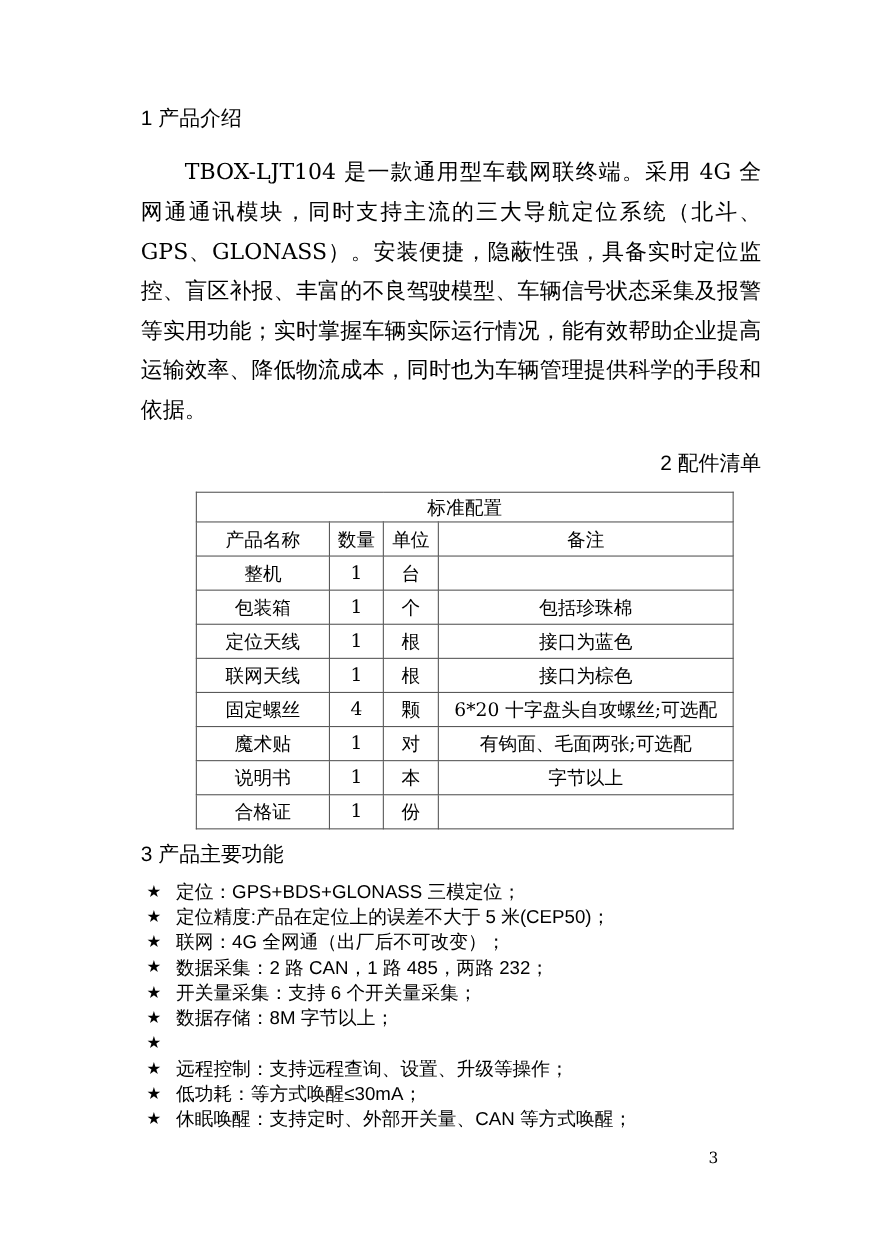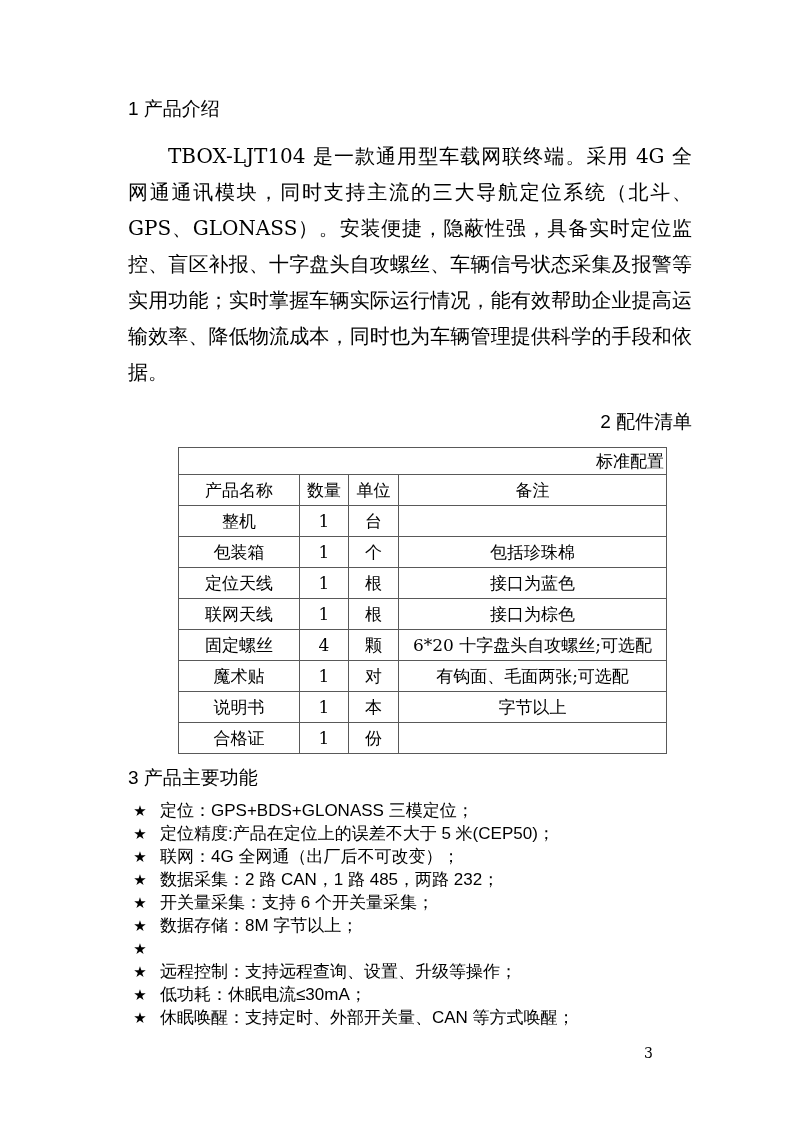--- a/index.html
+++ b/index.html
@@ -50,21 +50,21 @@
   }
   table.acc-table td {
     border: 1px solid #595959;
     text-align: center;
     vertical-align: middle;
     height: 31px;
     padding: 0 2px;
     overflow: hidden;
     white-space: nowrap;
   }
-  table.acc-table tr.title-row td { height: 27px; text-align: right; }
+  table.acc-table tr.title-row td { height: 27px; }
   .features { margin-top: 9px; }
   .feat-item {
     display: flex;
     align-items: center;
     line-height: 23px;
     font-family: "Liberation Sans", "DejaVu Sans", sans-serif;
     font-size: 17px;
     color: #000000;
     white-space: nowrap;
   }
@@ -87,21 +87,21 @@
   }
 </style>
 </head>
 <body>
 
 <div class="page">
   <div class="content">
 
     <div class="h h1">1 产品介绍</div>
 
-    <p class="para">TBOX-LJT104 是一款通用型车载网联终端。采用 4G 全网通通讯模块，同时支持主流的三大导航定位系统（北斗、GPS、GLONASS）。安装便捷，隐蔽性强，具备实时定位监控、盲区补报、十字盘头自攻螺丝、车辆信号状态采集及报警等实用功能；实时掌握车辆实际运行情况，能有效帮助企业提高运输效率、降低物流成本，同时也为车辆管理提供科学的手段和依据。</p>
+    <p class="para">TBOX-LJT104 是一款通用型车载网联终端。采用 4G 全网通通讯模块，同时支持主流的三大导航定位系统（北斗、GPS、GLONASS）。安装便捷，隐蔽性强，具备实时定位监控、盲区补报、丰富的不良驾驶模型、车辆信号状态采集及报警等实用功能；实时掌握车辆实际运行情况，能有效帮助企业提高运输效率、降低物流成本，同时也为车辆管理提供科学的手段和依据。</p>
 
     <div class="h h2">2 配件清单</div>
 
     <table class="acc-table">
       <colgroup>
         <col style="width:121px">
         <col style="width:49px">
         <col style="width:50px">
         <col style="width:268px">
       </colgroup>
@@ -195,21 +195,21 @@
         </div>
         <div class="feat-item">
           <span class="star">★</span>
         </div>
         <div class="feat-item">
           <span class="star">★</span>
           <span>远程控制：支持远程查询、设置、升级等操作；</span>
         </div>
         <div class="feat-item">
           <span class="star">★</span>
-          <span>低功耗：休眠电流≤30mA；</span>
+          <span>低功耗：等方式唤醒≤30mA；</span>
         </div>
         <div class="feat-item">
           <span class="star">★</span>
           <span>休眠唤醒：支持定时、外部开关量、CAN 等方式唤醒；</span>
         </div>
       </div>
 
   </div>
 
   <div class="page-num">3</div>

